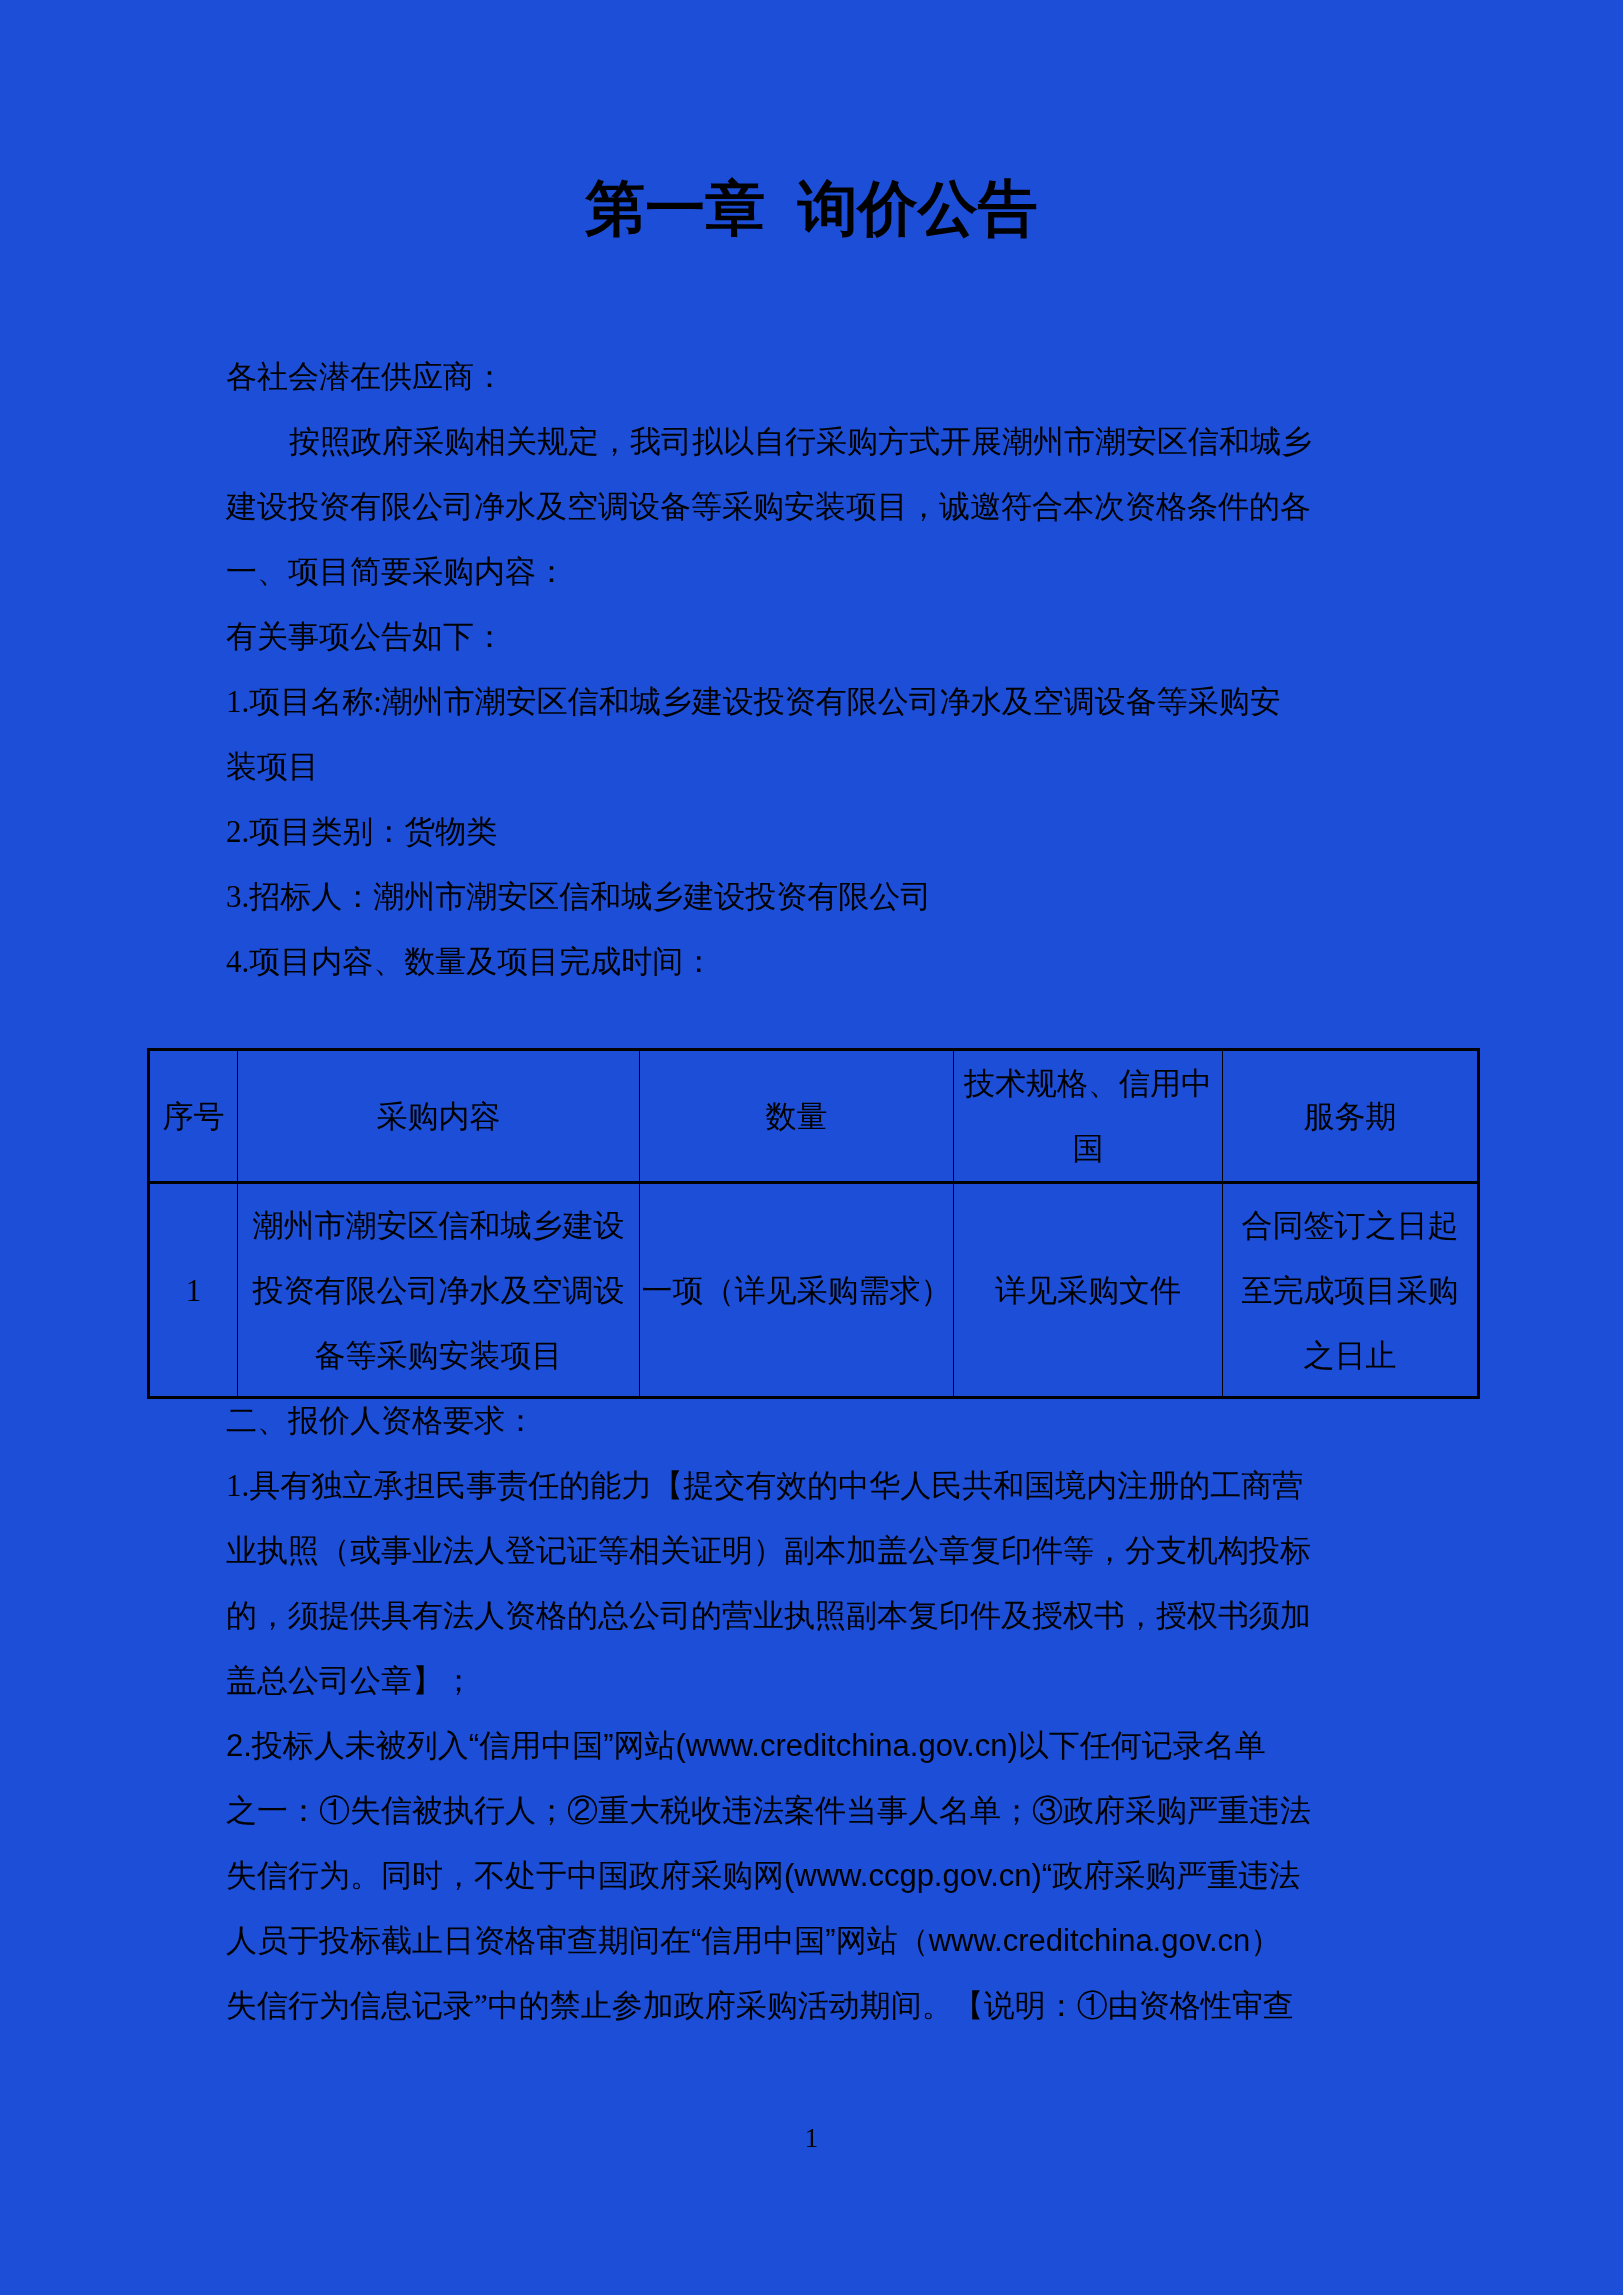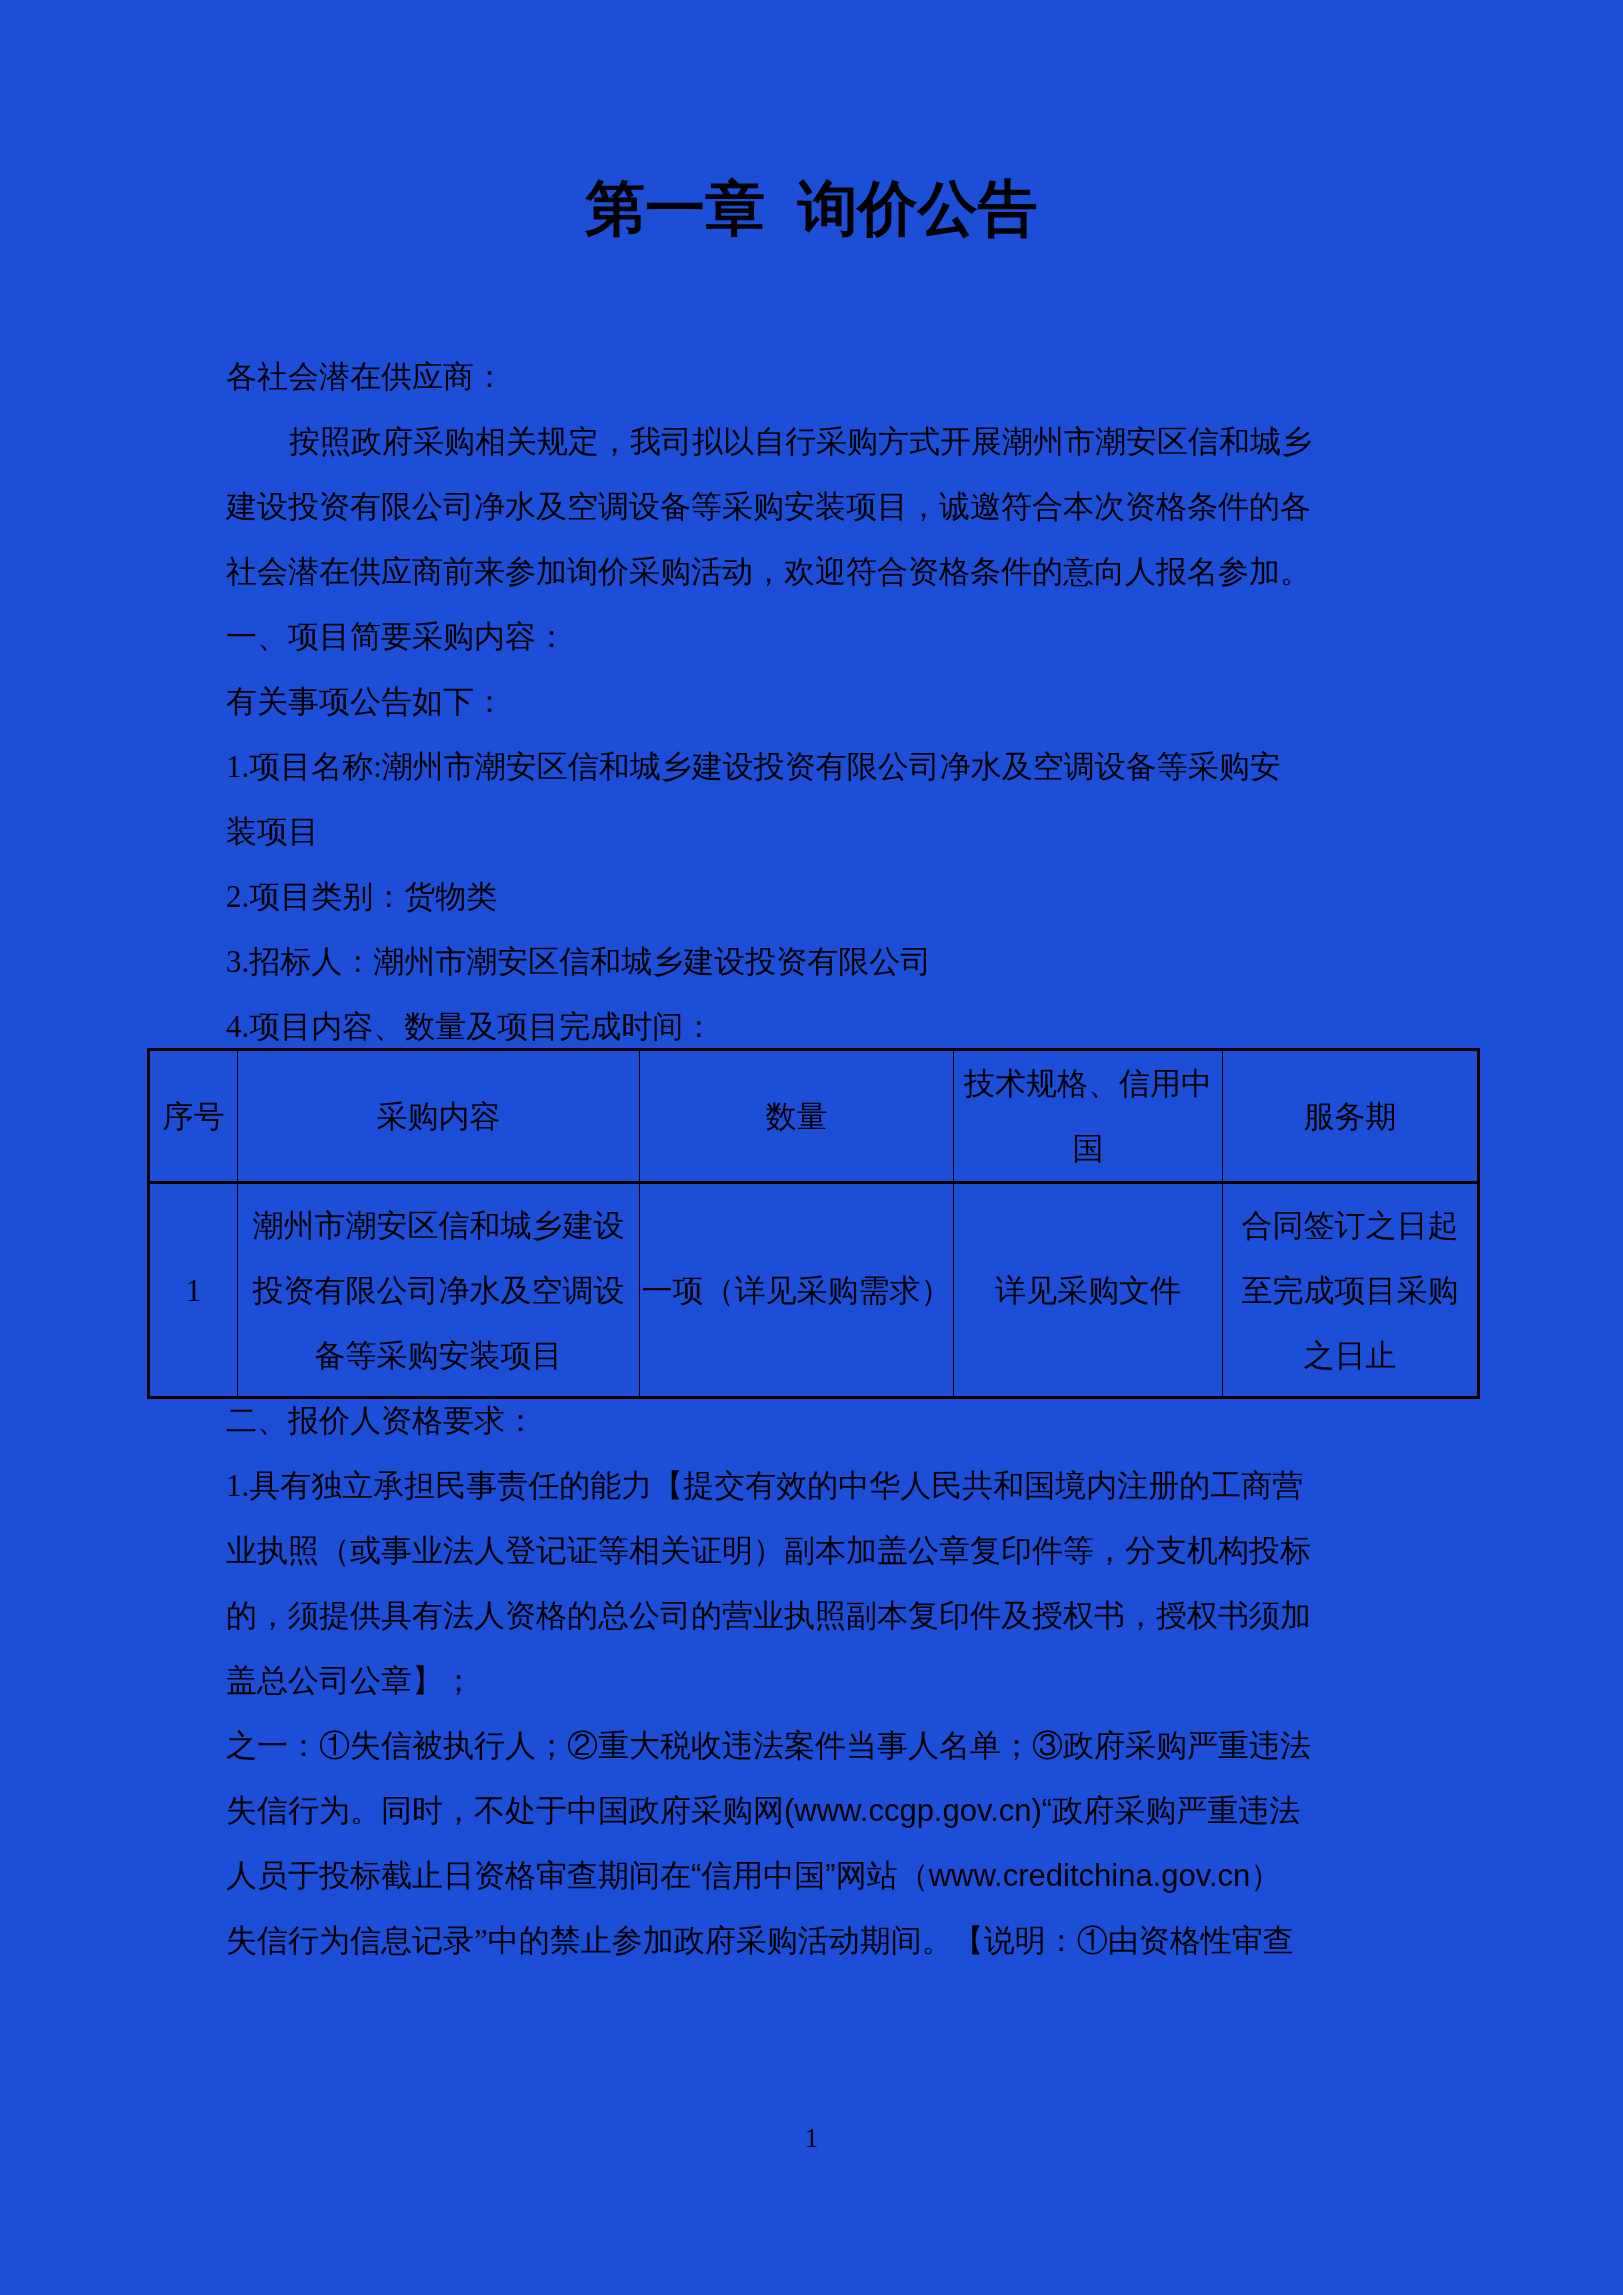--- a/index.html
+++ b/index.html
@@ -77,21 +77,20 @@
 <body>
 
 <div class="page">
 
   <div class="doc-title">第一章 询价公告</div>
 
   <div id="block1" class="text-block">
       <div class="text-line">各社会潜在供应商：</div>
       <div class="text-line indent-2">按照政府采购相关规定，我司拟以自行采购方式开展潮州市潮安区信和城乡</div>
       <div class="text-line">建设投资有限公司净水及空调设备等采购安装项目，诚邀符合本次资格条件的各</div>
-      <div class="text-line">社会潜在供应商前来参加询价采购活动，欢迎符合资格条件的意向人报名参加。</div>
       <div class="text-line">一、项目简要采购内容：</div>
       <div class="text-line">有关事项公告如下：</div>
       <div class="text-line">1.项目名称:潮州市潮安区信和城乡建设投资有限公司净水及空调设备等采购安</div>
       <div class="text-line">装项目</div>
       <div class="text-line">2.项目类别：货物类</div>
       <div class="text-line">3.招标人：潮州市潮安区信和城乡建设投资有限公司</div>
       <div class="text-line">4.项目内容、数量及项目完成时间：</div>
     </div>
 
   <table class="doc-table">
@@ -121,20 +120,21 @@
         </tr>
       </tbody>
   </table>
 
   <div id="block2" class="text-block">
       <div class="text-line">二、报价人资格要求：</div>
       <div class="text-line">1.具有独立承担民事责任的能力【提交有效的中华人民共和国境内注册的工商营</div>
       <div class="text-line">业执照（或事业法人登记证等相关证明）副本加盖公章复印件等，分支机构投标</div>
       <div class="text-line">的，须提供具有法人资格的总公司的营业执照副本复印件及授权书，授权书须加</div>
       <div class="text-line">盖总公司公章】；</div>
+      <div class="text-line latin-sans">2.投标人未被列入“信用中国”网站(www.creditchina.gov.cn)以下任何记录名单</div>
       <div class="text-line">之一：①失信被执行人；②重大税收违法案件当事人名单；③政府采购严重违法</div>
       <div class="text-line latin-sans">失信行为。同时，不处于中国政府采购网(www.ccgp.gov.cn)“政府采购严重违法</div>
       <div class="text-line latin-sans">人员于投标截止日资格审查期间在“信用中国”网站（www.creditchina.gov.cn）</div>
       <div class="text-line">失信行为信息记录”中的禁止参加政府采购活动期间。【说明：①由资格性审查</div>
     </div>
 
   <div class="page-number">1</div>
 
 </div>
 

